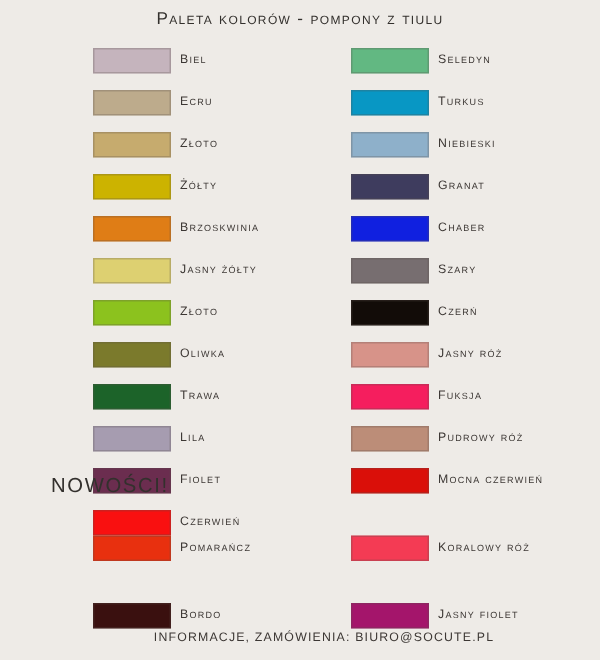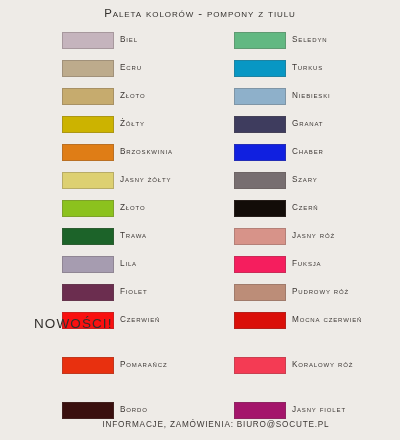--- a/index.html
+++ b/index.html
@@ -140,20 +140,24 @@
         </div>
         <div class="row">
           <div class="swatch" style="background: rgb(221, 208, 113);"></div>
           <div class="label">Jasny żółty</div>
         </div>
         <div class="row">
           <div class="swatch" style="background: rgb(140, 194, 30);"></div>
           <div class="label">Złoto</div>
         </div>
         <div class="row">
+          <div class="swatch" style="background: rgb(123, 122, 44);"></div>
+          <div class="label">Oliwka</div>
+        </div>
+        <div class="row">
           <div class="swatch" style="background: rgb(28, 99, 41);"></div>
           <div class="label">Trawa</div>
         </div>
         <div class="row">
           <div class="swatch" style="background: rgb(166, 156, 176);"></div>
           <div class="label">Lila</div>
         </div>
         <div class="row">
           <div class="swatch" style="background: rgb(107, 45, 79);"></div>
           <div class="label">Fiolet</div>

